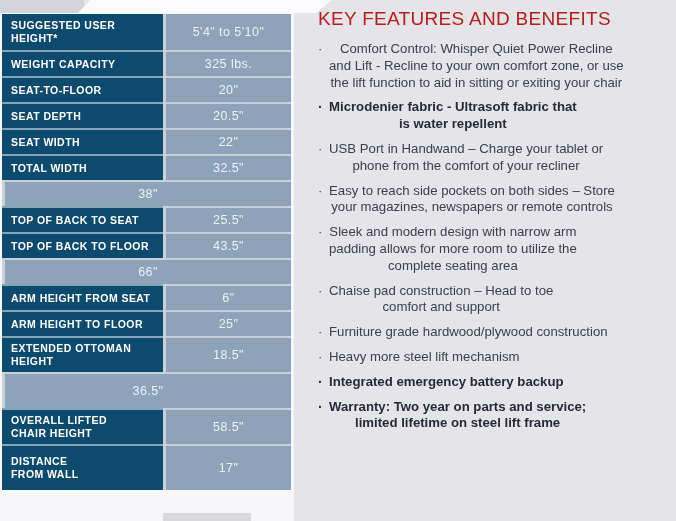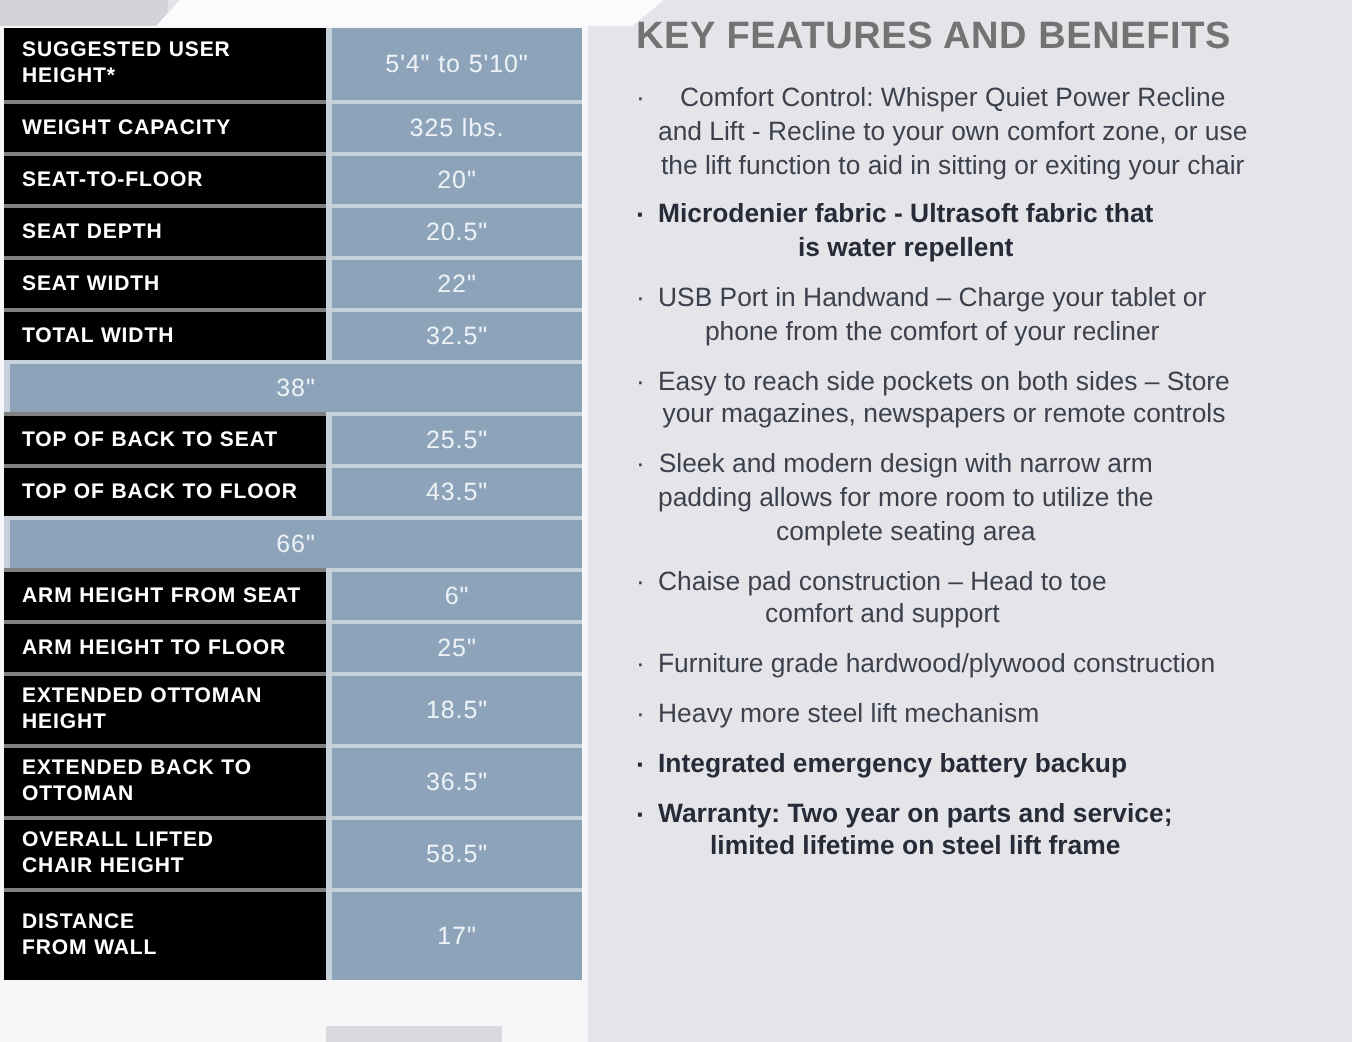--- a/index.html
+++ b/index.html
@@ -14,36 +14,36 @@
     clip-path:polygon(12px 0,100% 0,calc(100% - 16px) 100%,0 100%);
   }
   .table-backing{position:absolute;left:0;top:13px;width:294px;height:508px;background:#f7f7f9;}
   .table-shadow{position:absolute;left:163px;top:513px;width:88px;height:8px;background:#d8d8dd;}
 
   .spec-table{position:absolute;left:2px;top:14px;width:289px;}
   .spec-row{display:flex;min-height:26px;}
   .spec-row.double{min-height:36px;}
   .spec-row:last-child{min-height:46px;border-radius:21px;}
   .spec-label{
-    width:161px;box-sizing:border-box;background:#000000;color:#ffffff;
+    width:161px;box-sizing:border-box;background:#0c4a6e;color:#ffffff;
     font-size:10.5px;font-weight:700;letter-spacing:.45px;line-height:13px;
     display:flex;align-items:center;padding:3px 6px 3px 9px;white-space:pre-line;
   }
   .spec-value{
     flex:1;box-sizing:border-box;background:#8ca3b9;color:#edf2f7;
     font-size:12.5px;letter-spacing:.45px;
     display:flex;align-items:center;justify-content:center;
     border-left:3px solid rgba(255,255,255,.5);
   }
   .spec-row:not(:first-child) .spec-label,
   .spec-row:not(:first-child) .spec-value{border-top:2px solid rgba(255,255,255,.5);}
 
   .features{position:absolute;left:318px;top:8px;width:352px;}
   .features-title{
-    margin:0 0 11px 0;font-size:19px;font-weight:700;color:#737373;letter-spacing:.3px;
+    margin:0 0 11px 0;font-size:19px;font-weight:400;color:#b91c1c;letter-spacing:.3px;
   }
   .feature-item{
     display:flex;margin-bottom:8px;color:#3c414d;font-size:13.2px;line-height:16.8px;
   }
   .feature-item.bold{font-weight:700;color:#262b37;}
   .feature-item .bullet{flex:0 0 11px;width:11px;}
   .feature-item.bold .bullet{font-size:14px;}
   .feature-text{white-space:pre-line;text-align:center;}
 </style>
 </head>
@@ -115,22 +115,20 @@
     <div class="spec-value">25"</div>
   </div>
 
   <div class="spec-row double">
     <div class="spec-label">EXTENDED OTTOMAN
 HEIGHT</div>
     <div class="spec-value">18.5"</div>
   </div>
 
   <div class="spec-row double">
-    <div class="spec-label">EXTENDED BACK TO
-OTTOMAN</div>
     <div class="spec-value">36.5"</div>
   </div>
 
   <div class="spec-row double">
     <div class="spec-label">OVERALL LIFTED
 CHAIR HEIGHT</div>
     <div class="spec-value">58.5"</div>
   </div>
 
   <div class="spec-row double">

